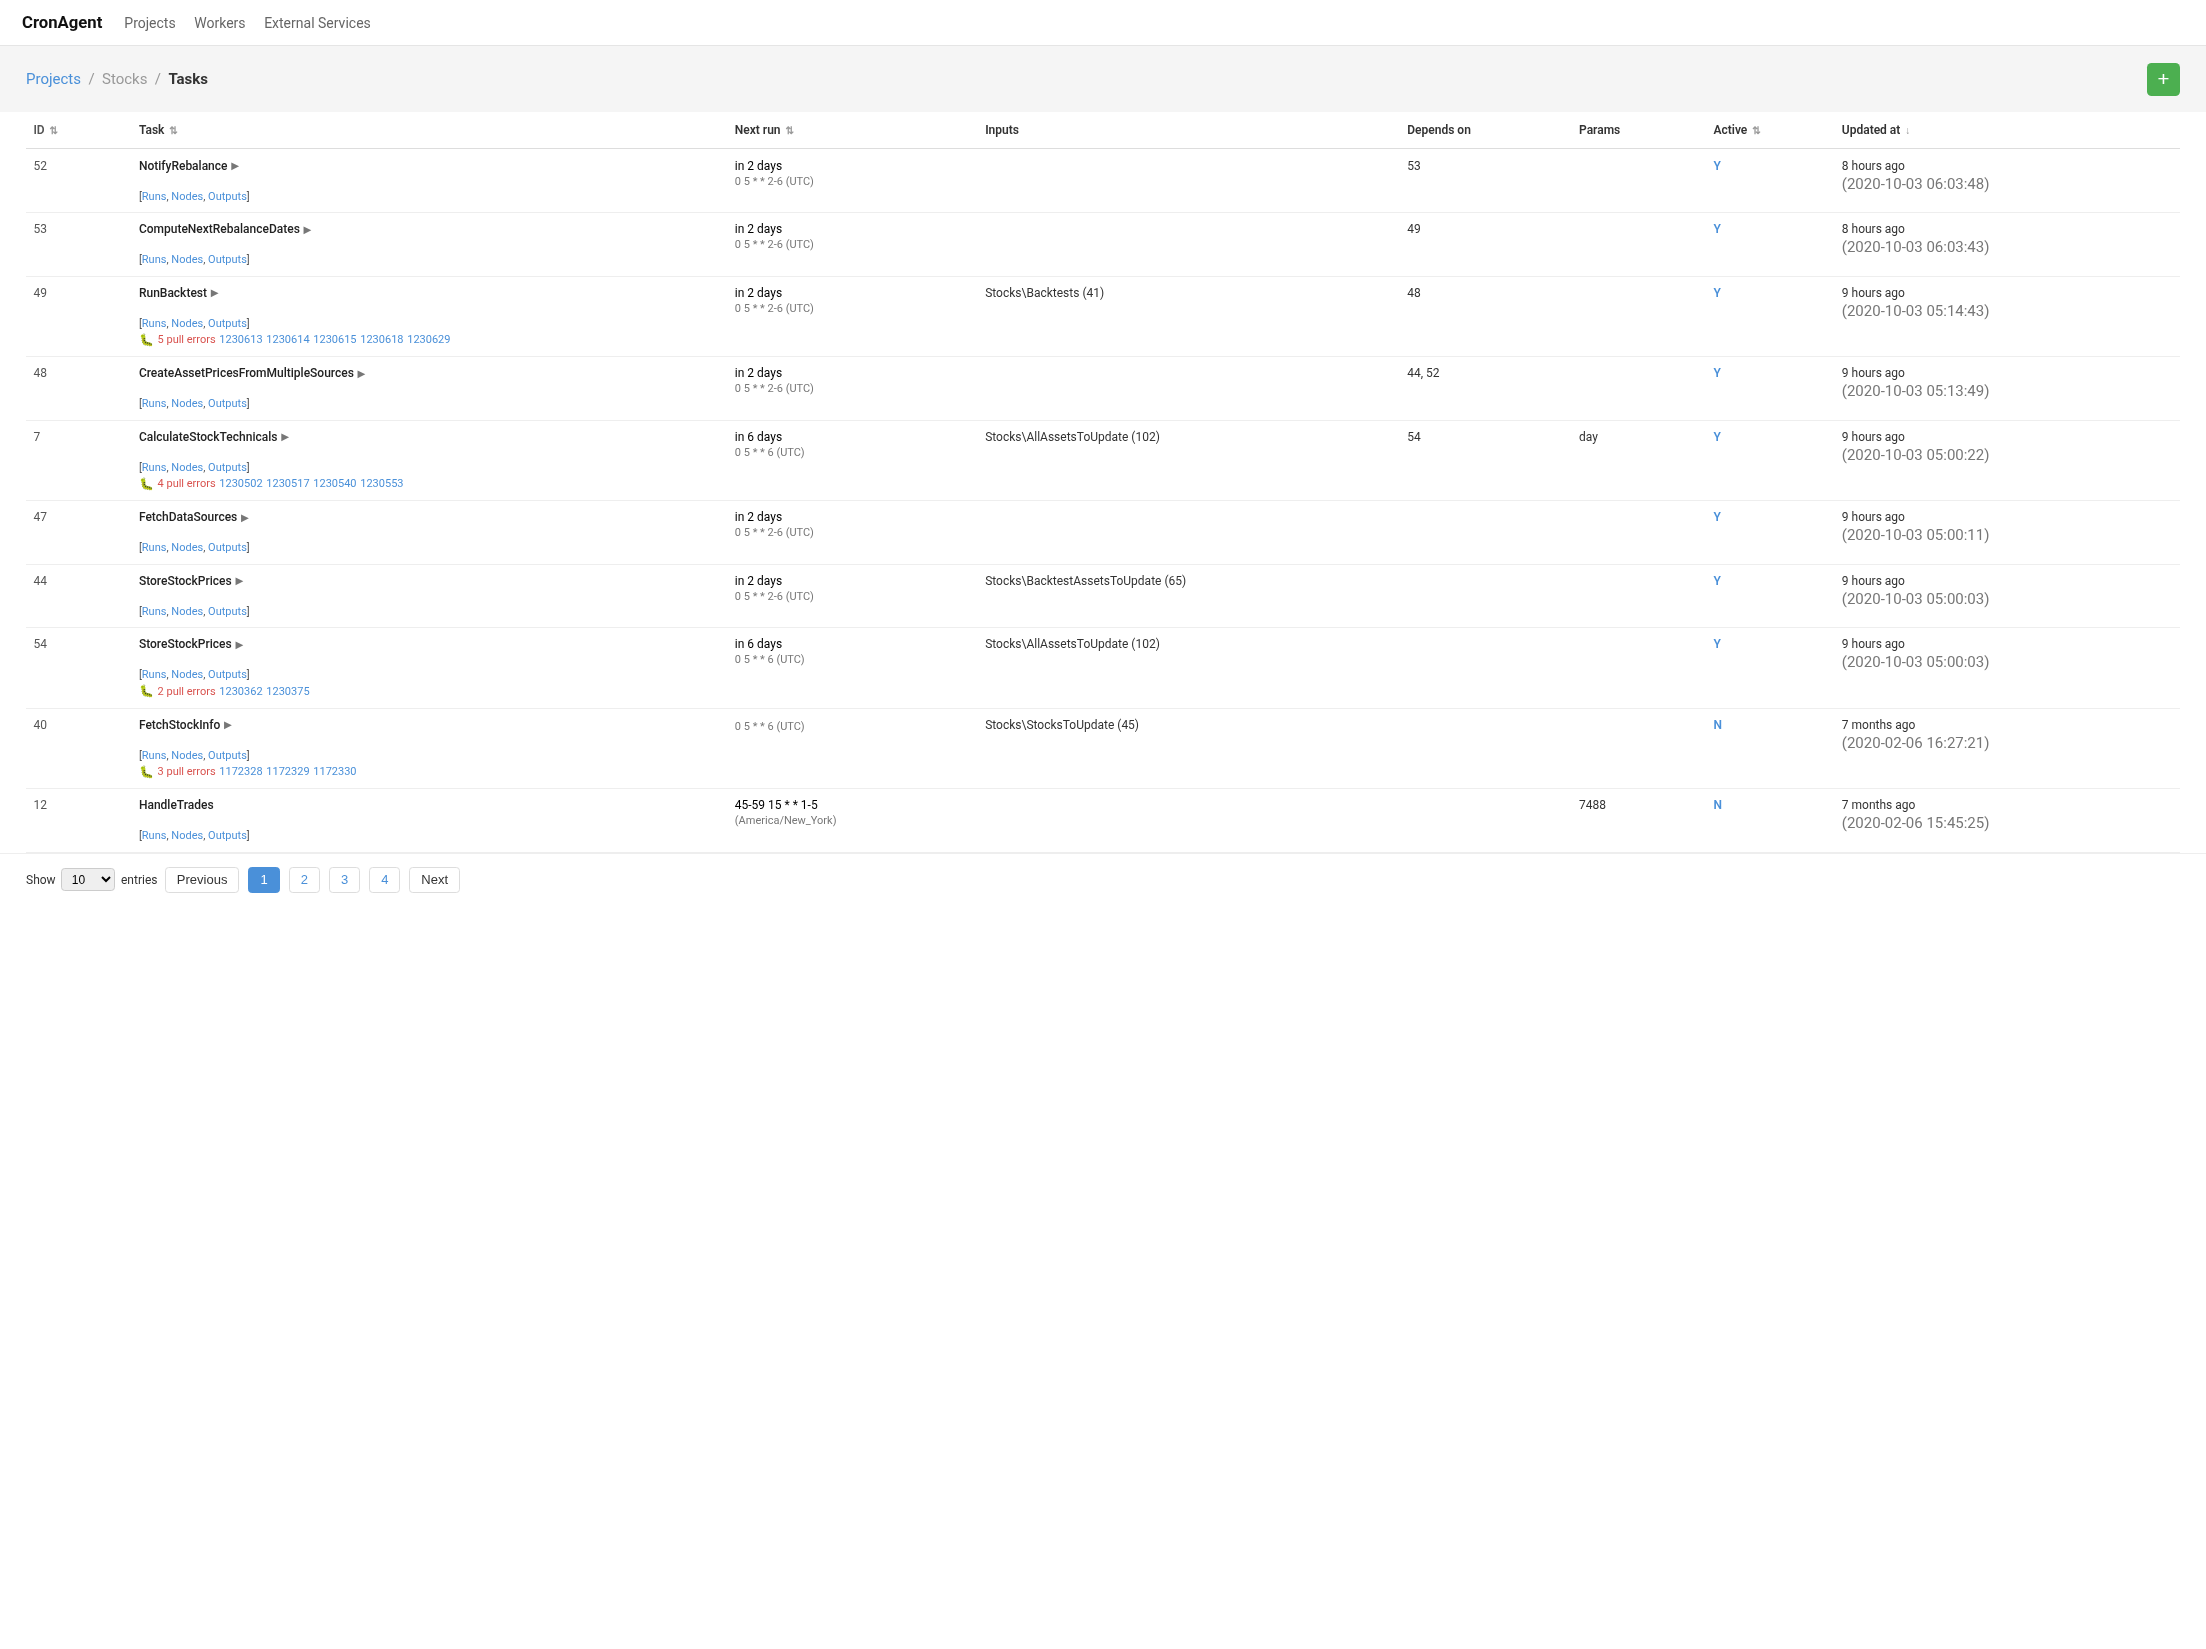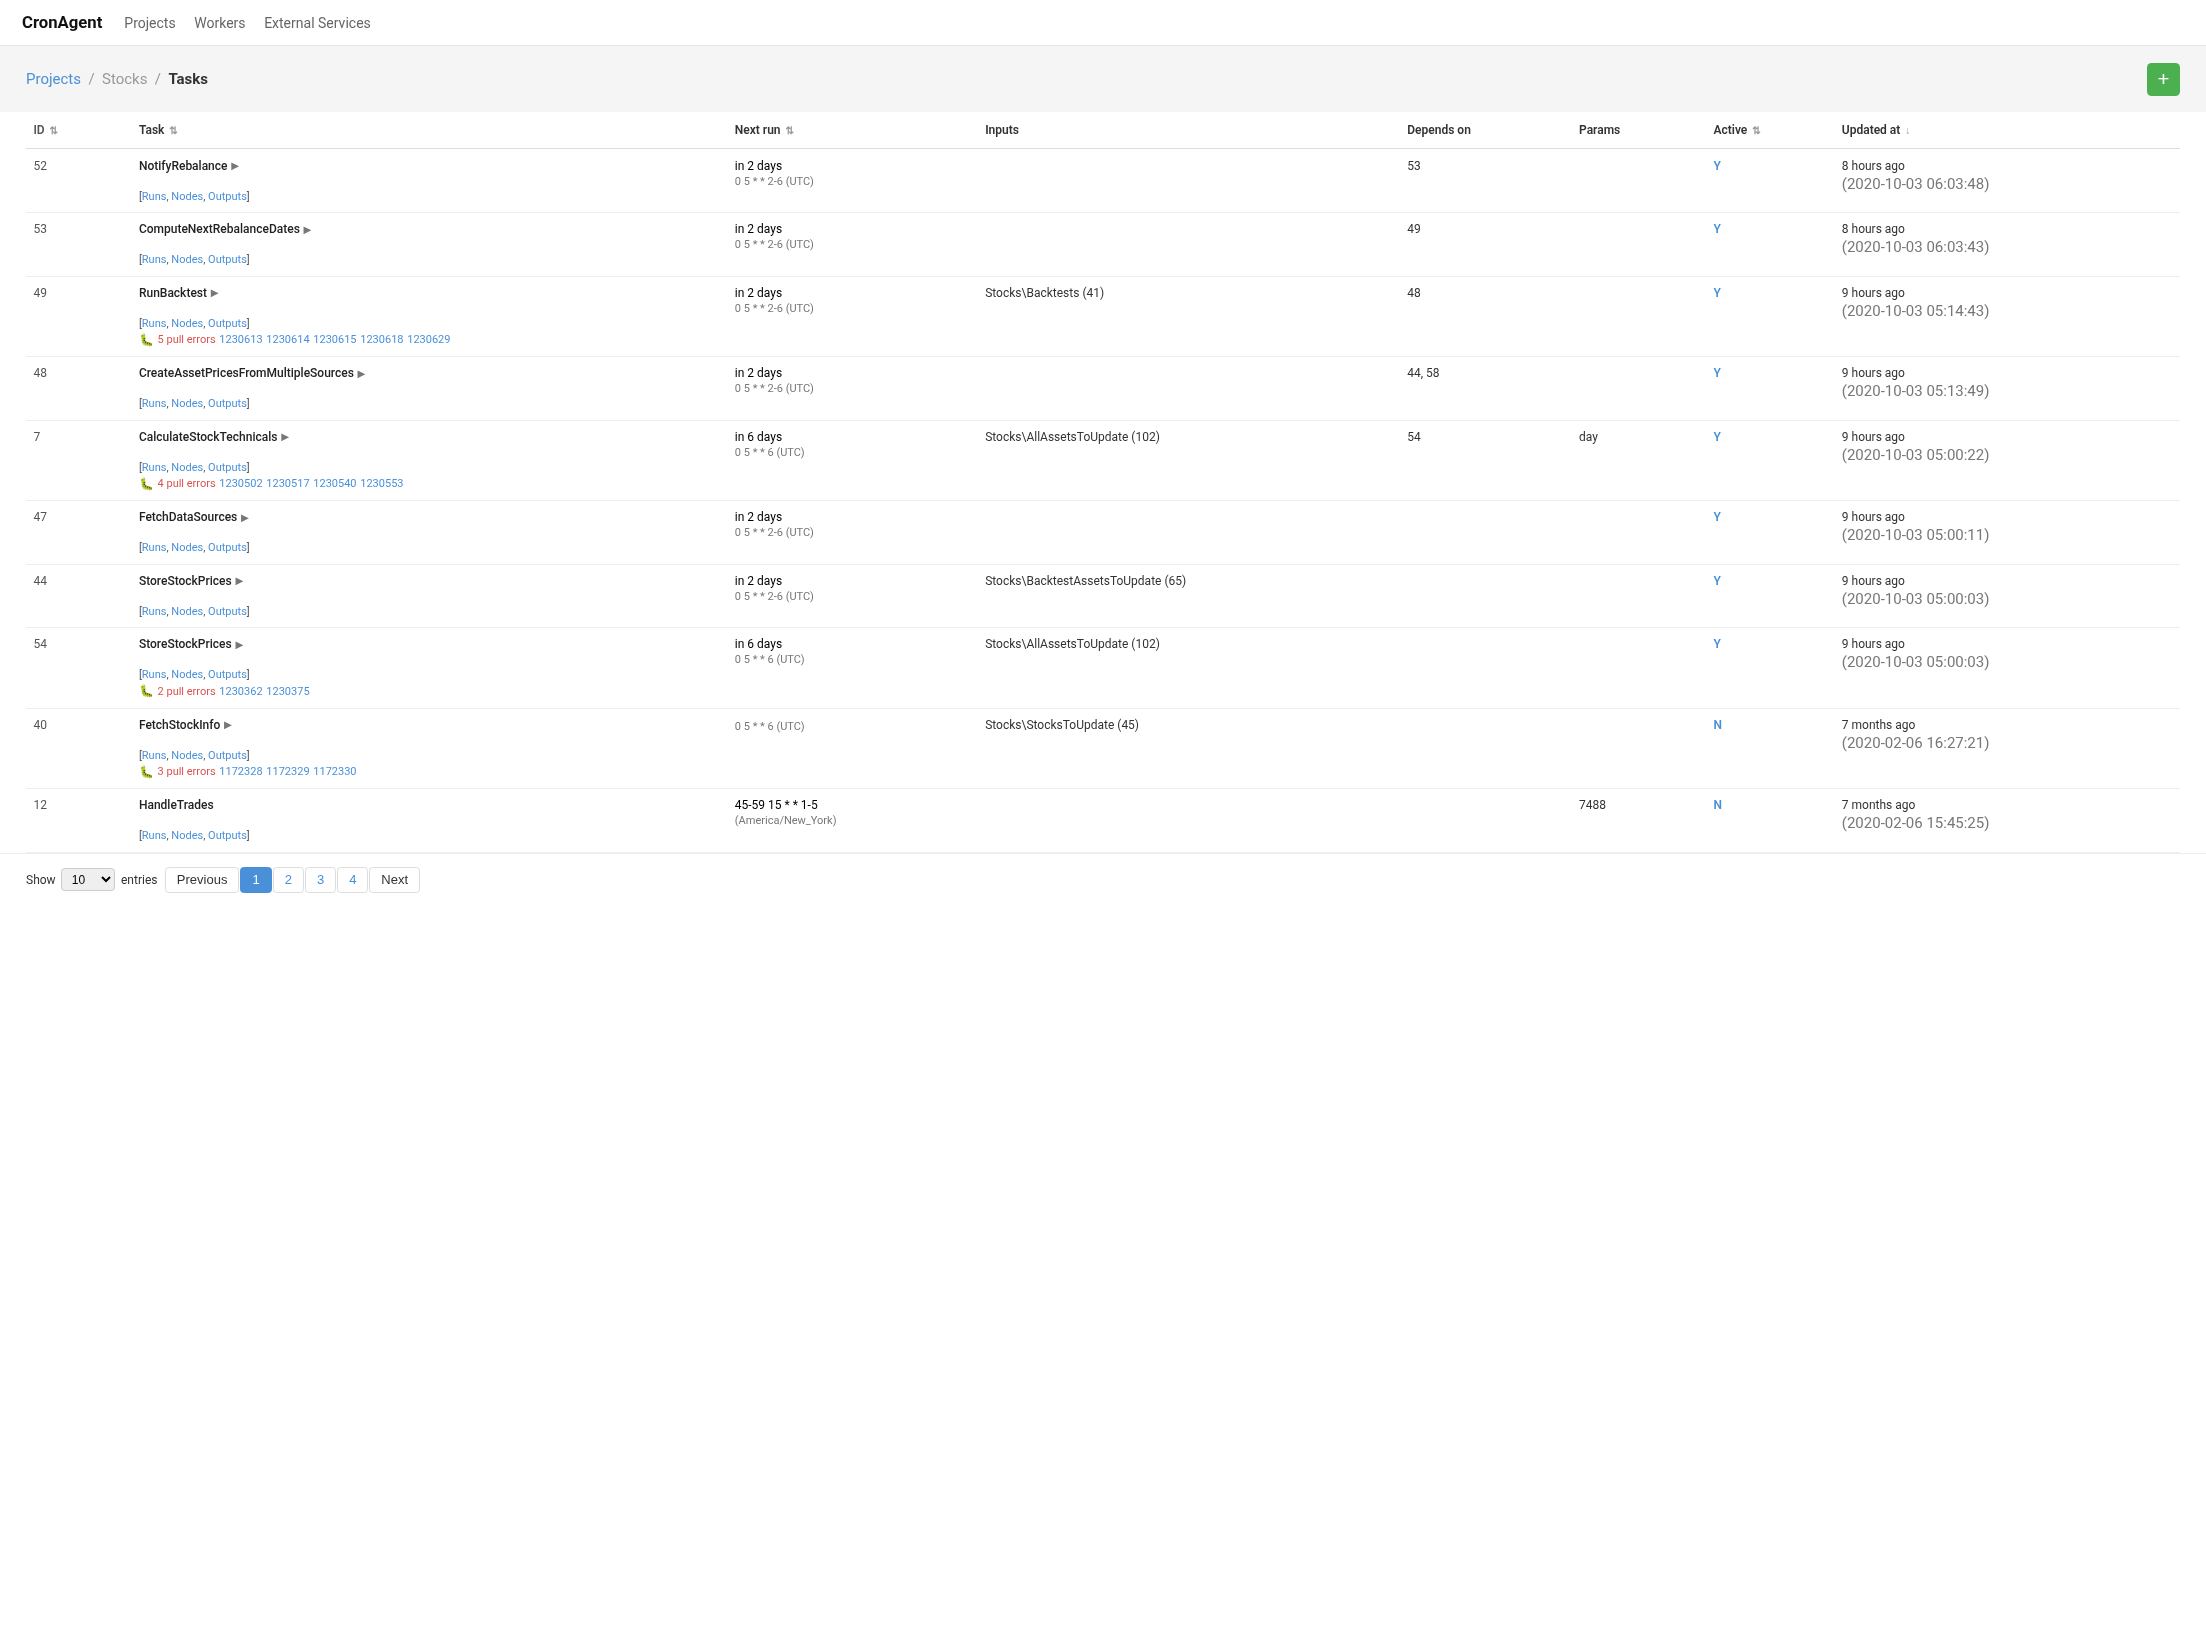--- a/index.html
+++ b/index.html
@@ -47,21 +47,21 @@
     .active-n { color: #4a90d9; font-weight: 600; }
     .updated-main { color: #333; }
     .updated-sub { color: #777; font-size: 15px; margin-top: 1.9px; }
     .play-icon { color: #777; font-size: 10.2px; }
 
     
     .table-footer { display: flex; align-items: center; padding: 13px 26px; border-top: 0.9px solid #eee; gap: 7.4px; }
     .show-entries { display: flex; align-items: center; gap: 5.6px; font-size: 12px; }
     .show-select { border: 0.9px solid #ccc; border-radius: 3.7px; padding: 2.8px 5.6px; font-size: 12px; cursor: pointer; }
     .showing-text { flex: 1; text-align: center; font-size: 13px; color: #333; }
-    .pagination { display: flex; align-items: center; gap: 1px; }
+    .pagination { display: flex; align-items: center; gap: 9px; }
     .page-btn { border: 0.9px solid #ddd; background: #fff; color: #4a90d9; padding: 4.6px 11px; border-radius: 3.7px; cursor: pointer; font-size: 13px; }
     .page-btn.active { background: #4a90d9; color: #fff; border-color: #4a90d9; }
     .page-btn.prev-next { color: #333; }
   </style>
 </head>
 <body>
 
 <nav class="nav">
   <span class="nav-brand">CronAgent</span>
   <div class="nav-links">
@@ -167,21 +167,21 @@
           <td class="id-col">48</td>
           <td class="task-col">
             <div class="task-name">CreateAssetPricesFromMultipleSources<span class="play-icon"> ▶</span></div>
             <div class="task-links">[<a href="#">Runs</a>, <a href="#">Nodes</a>, <a href="#">Outputs</a>]</div>
           </td>
           <td class="nextrun-col">
             <div class="nextrun-main">in 2 days</div>
             <div class="nextrun-cron">0 5 * * 2-6 (UTC)</div>
           </td>
           <td class="inputs-col"></td>
-          <td class="depends-col">44, 58</td>
+          <td class="depends-col">44, 52</td>
           <td class="params-col"></td>
           <td class="active-col"><span class="active-y">Y</span></td>
           <td class="updatedat-col">
             <div class="updated-main">9 hours ago</div>
             <div class="updated-sub">(2020-10-03 05:13:49)</div>
           </td>
         </tr>
         <tr>
           <td class="id-col">7</td>
           <td class="task-col">

